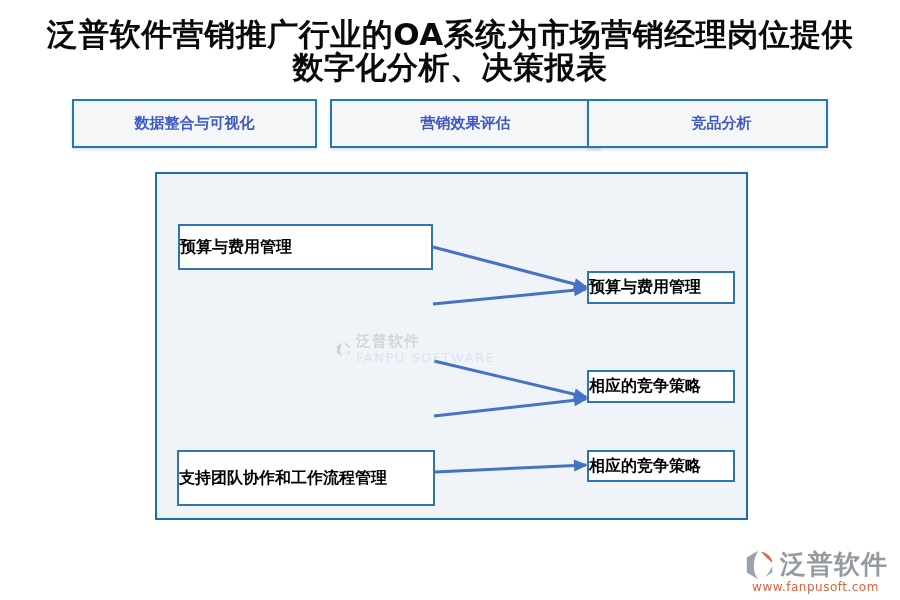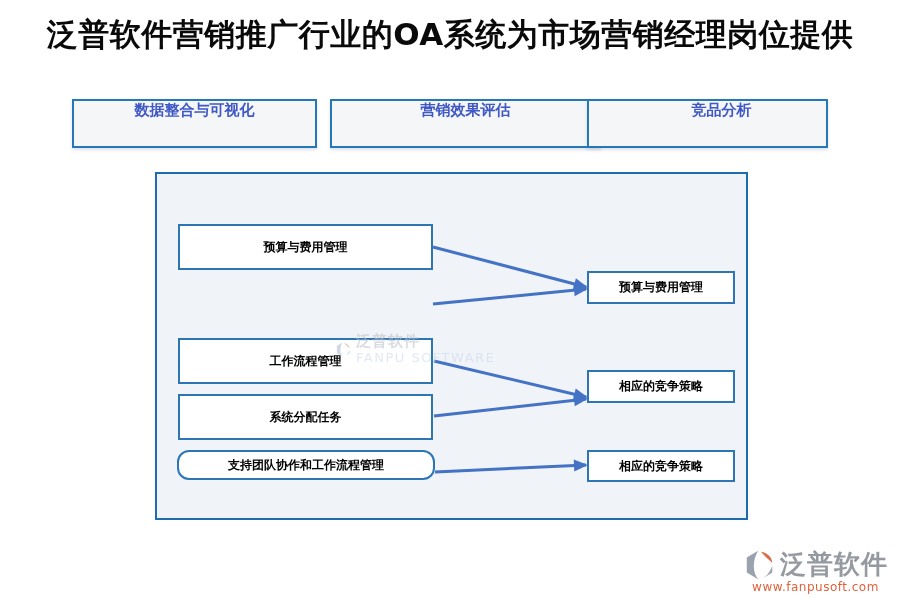--- a/index.html
+++ b/index.html
@@ -9,43 +9,43 @@
     font-family:"DejaVu Sans","Liberation Sans",sans-serif;
   }
   .title{
     position:absolute;top:18px;left:0;width:900px;
     text-align:center;font-weight:bold;color:#0a0a0a;
     font-size:31px;line-height:33px;letter-spacing:0.5px;
   }
   .tab{
     position:absolute;top:99px;height:49px;
     background:#f5f6f8;border:2px solid #2577b8;box-sizing:border-box;
-    display:flex;justify-content:center;
+    display:flex;align-items:center;justify-content:center;
     color:#3f58c5;font-weight:bold;font-size:15px;
     box-shadow:0 2px 3px rgba(120,140,170,0.25);
     cursor:pointer;
   }
   .tab1{left:72px;width:245px;}
   .tab2{left:330px;width:271px;}
   .tab3{left:587px;width:241px;padding-left:28px;}
   .panel{
     position:absolute;left:155px;top:172px;width:593px;height:348px;
     background:#f0f4f9;border:2px solid #1e6cb0;box-sizing:border-box;
   }
   .node{
     position:absolute;background:#ffffff;border:2px solid #2e75b6;
-    box-sizing:border-box;display:flex;align-items:center;justify-content:center;
-    font-weight:bold;font-size:12px;color:#000;z-index:2;
+    box-sizing:border-box;display:flex;align-items:center;justify-content:flex-start;
+    font-weight:bold;font-size:16px;color:#000;z-index:2;
   }
   .lnode{left:21px;width:255px;height:46px;}
   .ln0{top:50px;}
   .ln1{top:107px;}
   .ln2{top:164px;}
   .ln3{top:220px;}
-  .ln4{top:276px;left:20px;width:258px;height:30px;border-radius:12px;}
+  .ln4{top:276px;left:20px;width:258px;height:56px;}
   .rnode{left:430px;width:148px;height:33px;}
   .rn0{top:97px;}
   .rn1{top:196px;}
   .rn2{top:276px;height:32px;}
   .edges{
     position:absolute;left:0;top:0;width:593px;height:348px;
     z-index:3;pointer-events:none;
   }
   .wm{
     position:absolute;left:178px;top:160px;z-index:4;pointer-events:none;
@@ -66,42 +66,37 @@
   .footer-url{
     font-size:12px;color:#e0623d;margin-top:-2px;letter-spacing:0.5px;
     text-decoration:none;
   }
 </style>
 </head>
 <body>
 
 <div class="title">
   <div>泛普软件营销推广行业的OA系统为市场营销经理岗位提供</div>
+  <div>数字化分析、决策报表</div>
 </div>
 
 <div class="tab tab1">
   <span>数据整合与可视化</span>
 </div>
 <div class="tab tab2">
   <span>营销效果评估</span>
 </div>
 <div class="tab tab3">
   <span>竞品分析</span>
 </div>
 
 <div class="panel">
 
   <div class="node lnode ln0">
     <span>预算与费用管理</span>
-  </div>
-  <div class="node lnode ln2">
-    <span>工作流程管理</span>
-  </div>
-  <div class="node lnode ln3">
-    <span>系统分配任务</span>
   </div>
   <div class="node lnode ln4">
     <span>支持团队协作和工作流程管理</span>
   </div>
 
   <div class="node rnode rn0">
     <span>预算与费用管理</span>
   </div>
   <div class="node rnode rn1">
     <span>相应的竞争策略</span>

